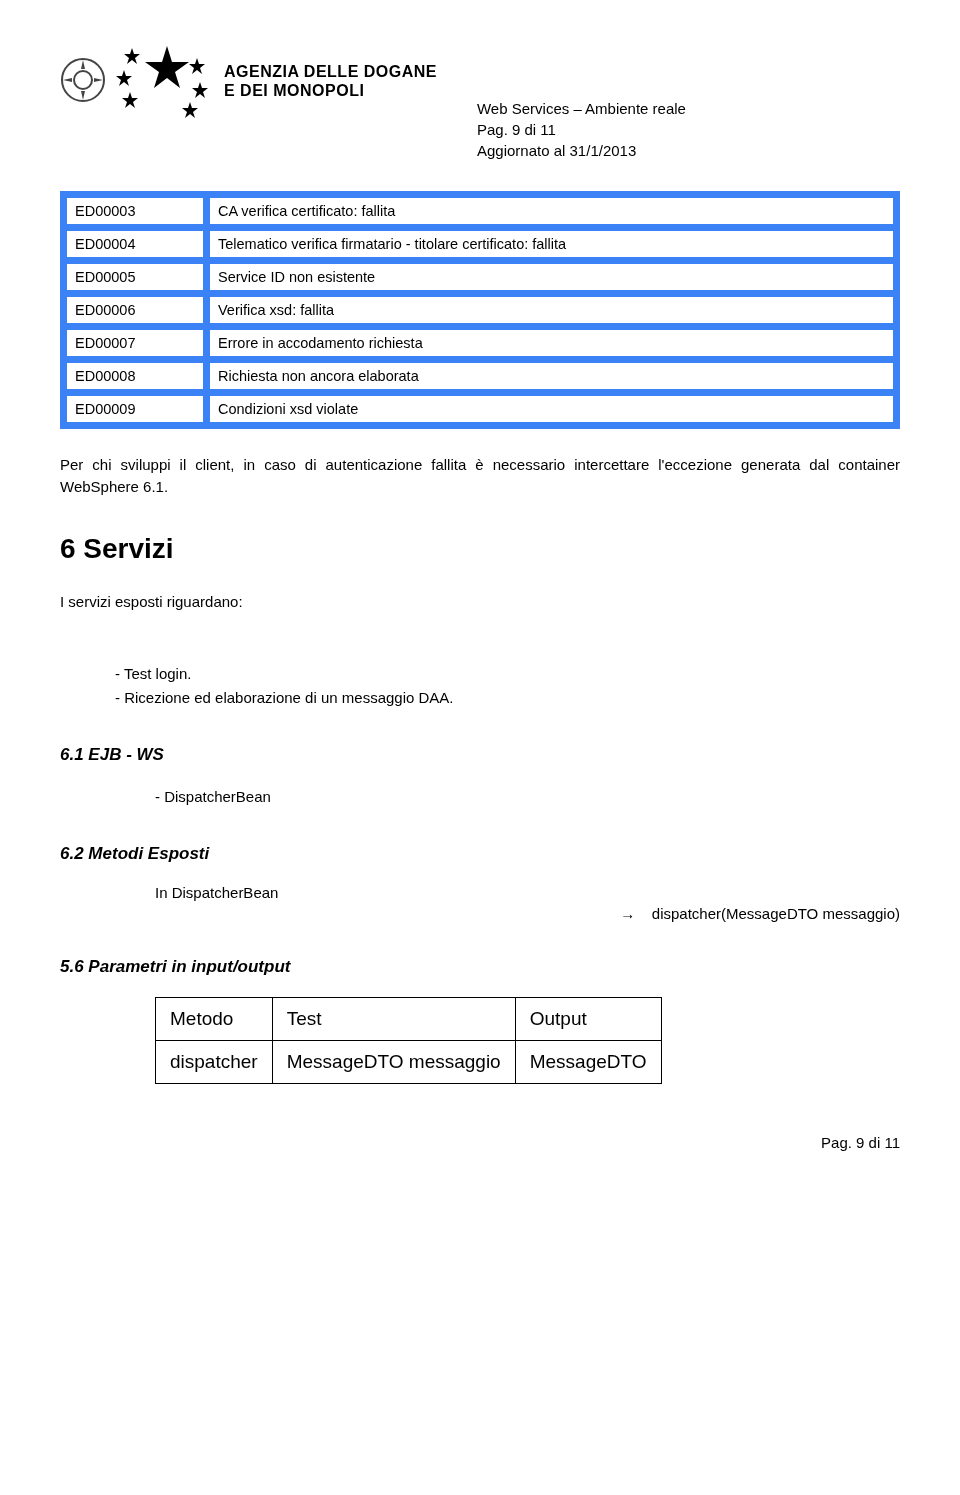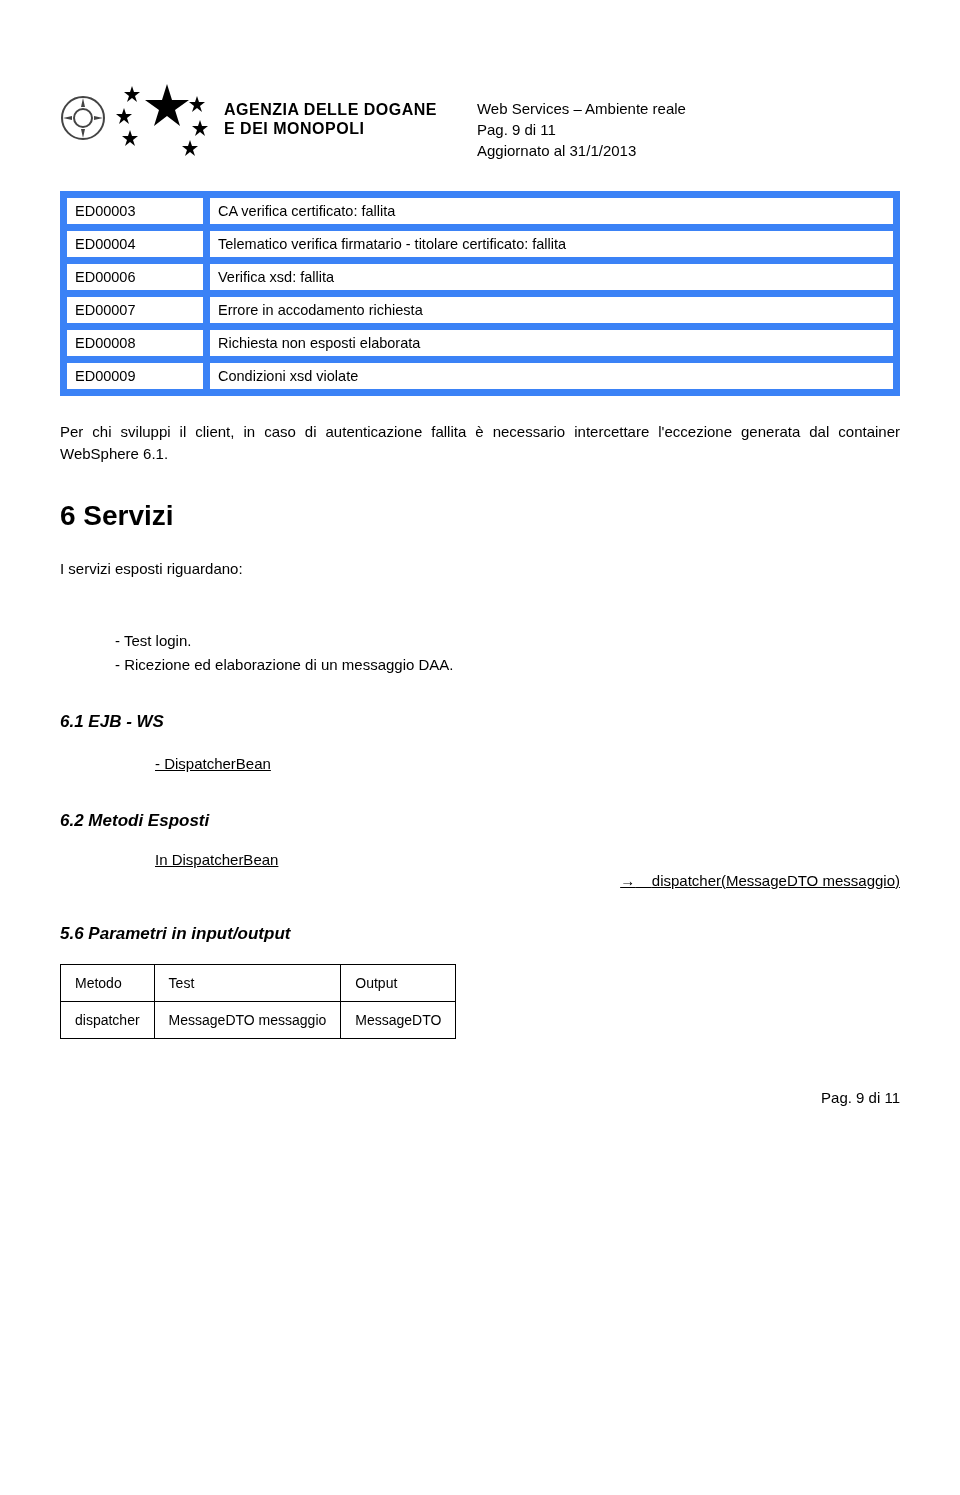--- a/index.html
+++ b/index.html
@@ -7,21 +7,21 @@
     font-size: 15px;
     color: #000;
     margin: 0;
     padding: 40px 60px 30px 60px;
     width: 960px;
     box-sizing: border-box;
     background: #fff;
   }
   .header {
     display: flex;
-    align-items: flex-end;
+    align-items: flex-start;
     margin-bottom: 30px;
   }
   .logo-wrap {
     display: flex;
     align-items: center;
     flex: 0 0 auto;
   }
   .logo-text {
     margin-left: 12px;
     font-weight: 900;
@@ -53,30 +53,31 @@
     margin: 35px 0 25px 0;
     font-family: Arial, Helvetica, sans-serif;
   }
   .sub-h {
     font-size: 17px;
     font-weight: bold;
     font-style: italic;
     margin: 35px 0 20px 0;
   }
   .indent { margin-left: 55px; margin-top: 48px; }
-  .indent2 { margin-left: 95px; text-decoration: underline; }
+  .indent2 { margin-left: 95px; }
   .para {
     font-size: 15px;
     line-height: 1.45;
     text-align: justify;
   }
   .list-line { line-height: 1.6; }
   table.params {
     border-collapse: collapse;
-    font-size: 14px;
+    margin-left: 95px;
+    font-size: 19px;
   }
   table.params td, table.params th {
     border: 1px solid #000;
     padding: 10px 14px;
     text-align: left;
     font-weight: normal;
   }
   .footer {
     text-align: right;
     margin-top: 50px;
@@ -123,30 +124,34 @@
   <tbody id="codes-body">
       <tr>
         <td>ED00003</td>
         <td>CA verifica certificato: fallita</td>
       </tr>
       <tr>
         <td>ED00004</td>
         <td>Telematico verifica firmatario - titolare certificato: fallita</td>
       </tr>
       <tr>
+        <td>ED00005</td>
+        <td>Service ID non esistente</td>
+      </tr>
+      <tr>
         <td>ED00006</td>
         <td>Verifica xsd: fallita</td>
       </tr>
       <tr>
         <td>ED00007</td>
         <td>Errore in accodamento richiesta</td>
       </tr>
       <tr>
         <td>ED00008</td>
-        <td>Richiesta non esposti elaborata</td>
+        <td>Richiesta non ancora elaborata</td>
       </tr>
       <tr>
         <td>ED00009</td>
         <td>Condizioni xsd violate</td>
       </tr>
     </tbody>
 </table>
 
 <p class="para">Per chi sviluppi il client, in caso di autenticazione fallita è necessario intercettare l'eccezione generata dal container WebSphere 6.1.</p>
 

